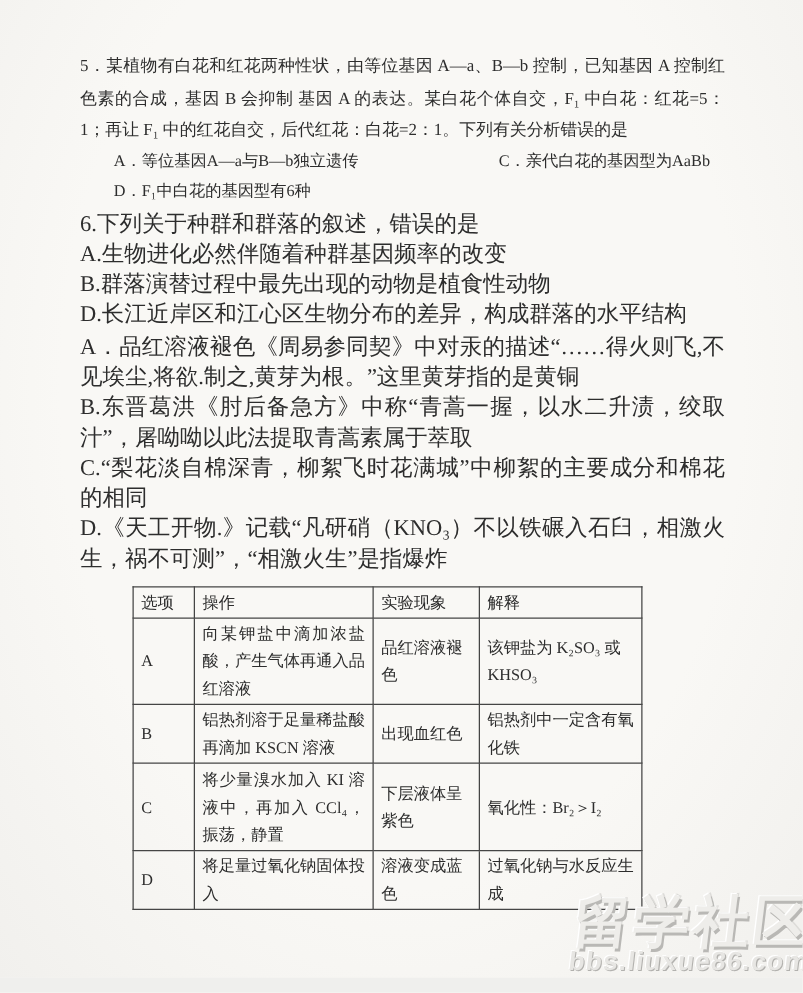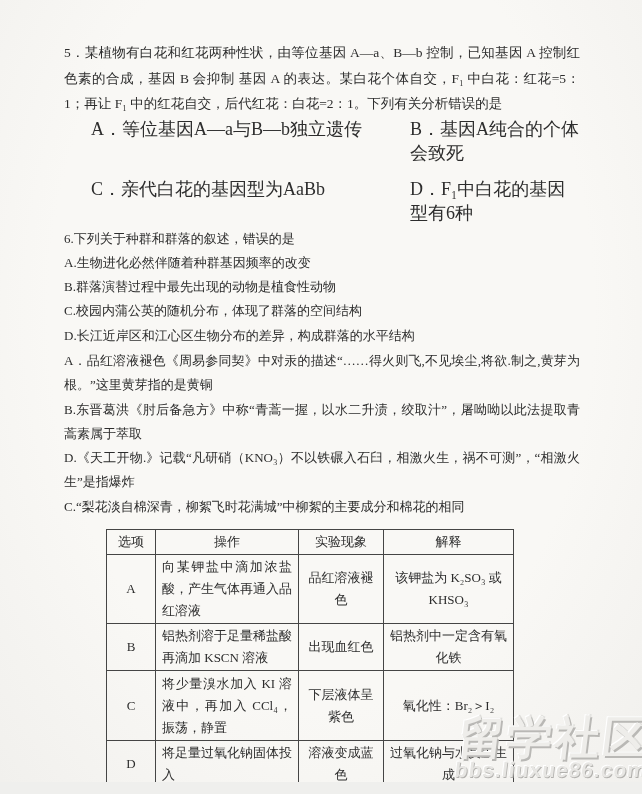--- a/index.html
+++ b/index.html
@@ -23,32 +23,31 @@
   }
   .para{
     margin:0;
     font-size:13.5px;
     line-height:25.5px;
     text-align:justify;
     color:#2d2d2d;
   }
   .optline{
     margin:0;
-    font-size:13px;
+    font-size:18px;
     line-height:24.3px;
     text-align:justify;
     color:#2d2d2d;
   }
   .q5opts{
     display:grid;
     grid-template-columns:308px 1fr;
     padding-left:27px;
-    font-size:18px;
+    font-size:13px;
     line-height:24.5px;
-    gap:11px;
   }
   .qblock{margin-top:1px;}
   .exam-table{
     border-collapse:collapse;
     margin:10px 0 0 42px;
     font-size:13px;
     color:#2d2d2d;
     table-layout:fixed;
   }
   .exam-table td,.exam-table th{
@@ -61,21 +60,21 @@
   }
   .col-opt{width:49px;}
   .col-op{width:143px;}
   .col-phen{width:85px;}
   .col-expl{width:130px;}
   .exam-table .hdr{height:23px;text-align:center;}
   .row-a{height:46px;}
   .row-b{height:46px;}
   .row-c{height:70px;}
   .row-d{height:26px;}
-  .cell-center{text-align:center;}
+  .cell-center{text-align:left;}
   .cell-op{text-align:justify;padding:1px 9px;}
   .watermark{
     position:absolute;
     right:-8px;bottom:0px;
     text-align:center;
     transform:skewX(-7deg);
     pointer-events:none;
   }
   .wm-title{
     font-family:"Liberation Sans","DejaVu Sans",sans-serif;
@@ -97,38 +96,36 @@
 </style>
 </head>
 <body>
 
 <div class="page">
   <div class="content">
 
     <p class="para">5．某植物有白花和红花两种性状，由等位基因 A—a、B—b 控制，已知基因 A 控制红色素的合成，基因 B 会抑制 基因 A 的表达。某白花个体自交，F₁ 中白花：红花=5：1；再让 F₁ 中的红花自交，后代红花：白花=2：1。下列有关分析错误的是</p>
     <div class="q5opts">
       <span>A．等位基因A—a与B—b独立遗传</span>
-      <span>B．基因A纯合的个体会致死</span>
       <span>C．亲代白花的基因型为AaBb</span>
       <span>D．F₁中白花的基因型有6种</span>
     </div>
 
     <div class="qblock">
       <p class="optline">6.下列关于种群和群落的叙述，错误的是</p>
       <p class="optline">A.生物进化必然伴随着种群基因频率的改变</p>
       <p class="optline">B.群落演替过程中最先出现的动物是植食性动物</p>
-      <p class="optline">C.校园内蒲公英的随机分布，体现了群落的空间结构</p>
       <p class="optline">D.长江近岸区和江心区生物分布的差异，构成群落的水平结构</p>
     </div>
 
     <div class="qblock">
       <p class="optline">A．品红溶液褪色《周易参同契》中对汞的描述“……得火则飞,不见埃尘,将欲.制之,黄芽为根。”这里黄芽指的是黄铜</p>
       <p class="optline">B.东晋葛洪《肘后备急方》中称“青蒿一握，以水二升渍，绞取汁”，屠呦呦以此法提取青蒿素属于萃取</p>
+      <p class="optline">C.“梨花淡自棉深青，柳絮飞时花满城”中柳絮的主要成分和棉花的相同</p>
       <p class="optline">D.《天工开物.》记载“凡研硝（KNO₃）不以铁碾入石臼，相激火生，祸不可测”，“相激火生”是指爆炸</p>
-      <p class="optline">C.“梨花淡自棉深青，柳絮飞时花满城”中柳絮的主要成分和棉花的相同</p>
     </div>
 
 
     <table class="exam-table">
       <colgroup>
         <col class="col-opt">
           <col class="col-op">
           <col class="col-phen">
           <col class="col-expl">
       </colgroup>

